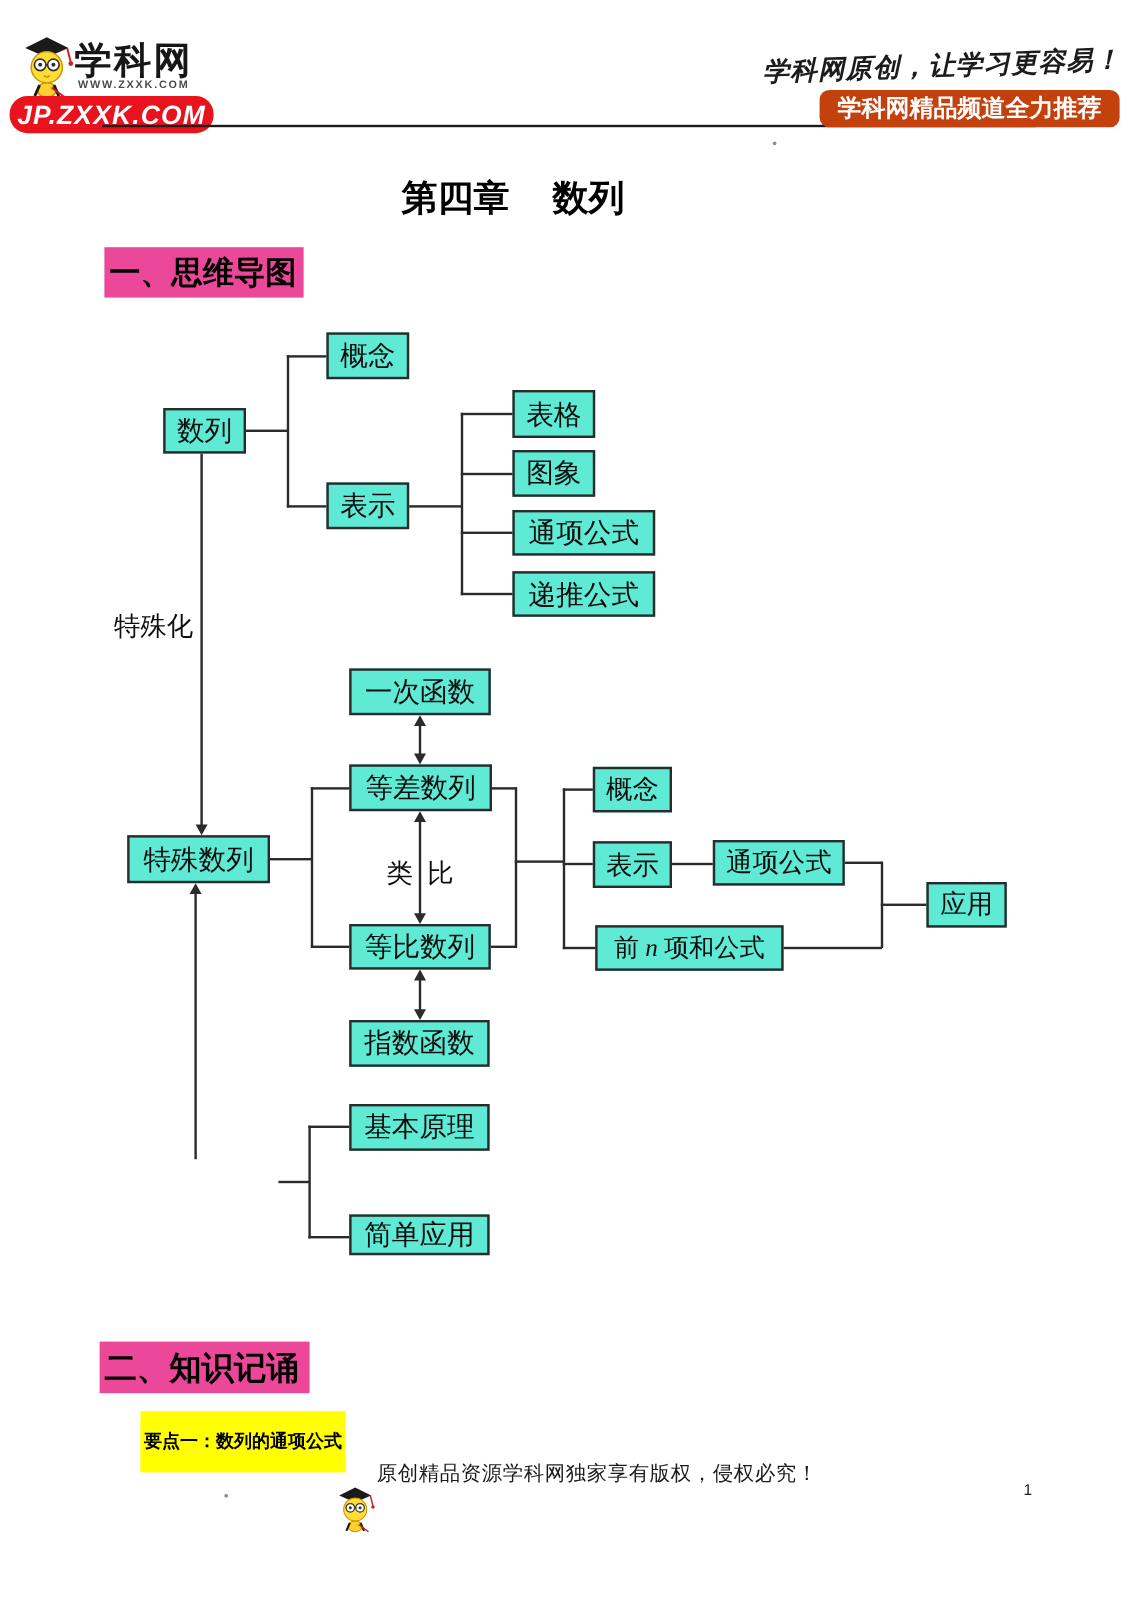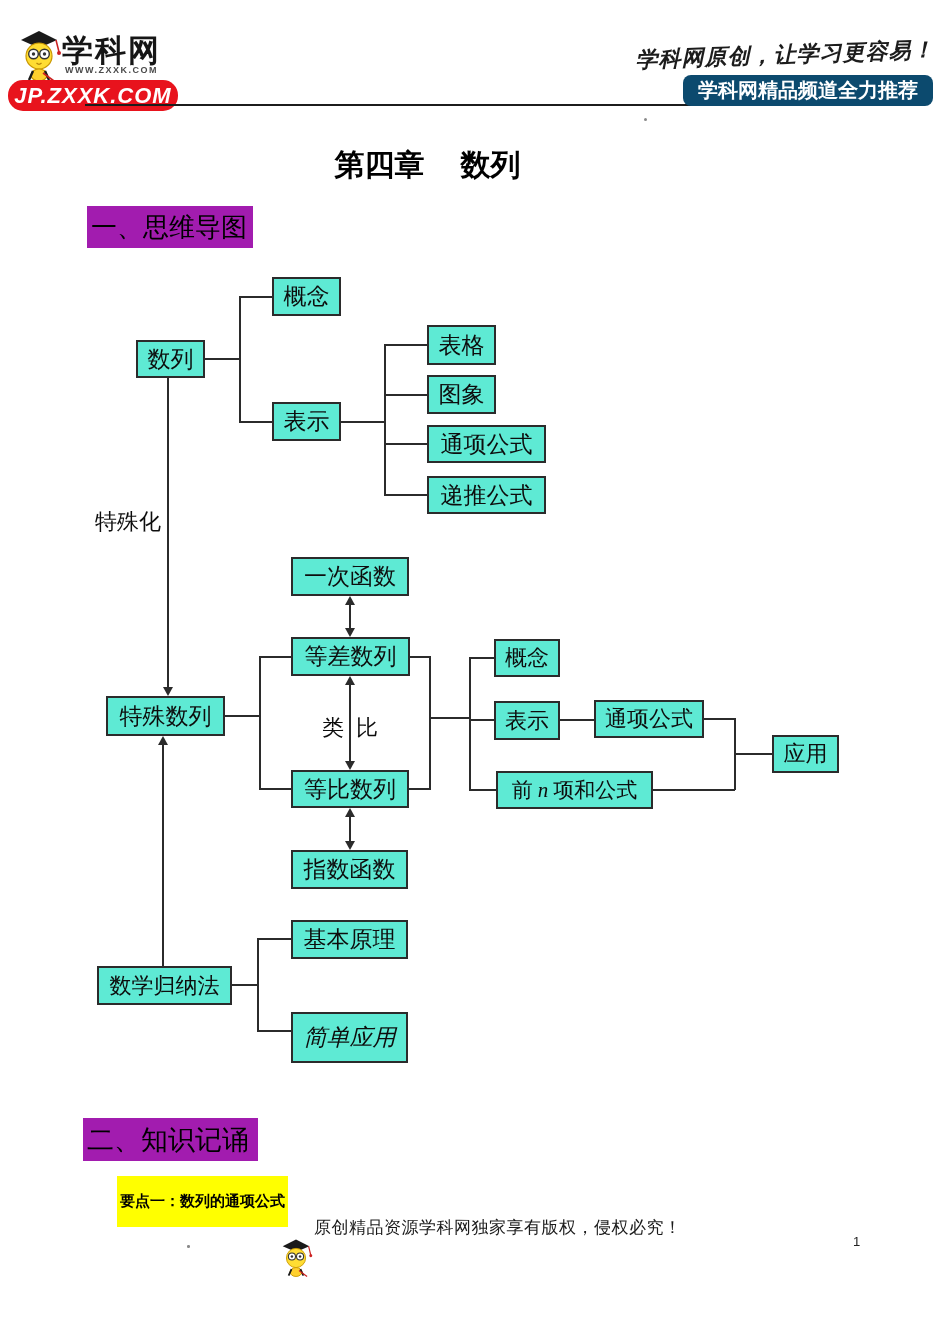--- a/index.html
+++ b/index.html
@@ -13,29 +13,29 @@
     font-family:"Liberation Sans","DejaVu Sans",sans-serif;letter-spacing:2px;color:#161616;}
   .logo-sub{position:absolute;left:65px;top:47px;font-size:9px;font-weight:bold;color:#4a4a4a;
     font-family:"Liberation Sans","DejaVu Sans",sans-serif;letter-spacing:1.5px;}
   .jp-banner{position:absolute;left:8px;top:62px;width:170px;height:31px;background:#e8131d;
     border-radius:15px;color:#fff;font-weight:bold;font-style:italic;font-size:22px;
     font-family:"Liberation Sans","DejaVu Sans",sans-serif;display:flex;align-items:center;justify-content:center;letter-spacing:1px;}
   .hairline{position:absolute;left:85px;top:86px;width:778px;height:2px;background:#1c1c1c;}
   .slogan{position:absolute;left:632px;top:18px;width:306px;height:38px;font-size:22px;font-style:italic;
     font-weight:bold;color:#1c1c1c;display:flex;align-items:center;justify-content:center;
     transform:rotate(-2deg);letter-spacing:1px;}
-  .promo-banner{position:absolute;left:683px;top:57px;width:250px;height:31px;background:#0c4a6e;
+  .promo-banner{position:absolute;left:683px;top:57px;width:250px;height:31px;background:#c2410c;
     border-radius:8px;color:#fff;font-weight:bold;font-size:20px;
     font-family:"Liberation Sans","DejaVu Sans",sans-serif;display:flex;align-items:center;justify-content:center;}
   .speck{position:absolute;width:3px;height:3px;background:#8a8a8a;border-radius:50%;}
   
   .doc-title{position:absolute;left:0;top:127px;width:855px;display:flex;justify-content:center;
     gap:36px;font-size:30px;font-weight:bold;color:#000;}
-  .sec-heading{position:absolute;display:flex;align-items:center;font-weight:normal;color:#000;
-    background:#a21caf;}
+  .sec-heading{position:absolute;display:flex;align-items:center;font-weight:bold;color:#000;
+    background:#ec4899;}
   #sec1{left:87px;top:188px;width:162px;height:42px;font-size:26px;padding-left:4px;}
   #sec2{left:83px;top:1100px;width:171px;height:43px;font-size:27px;padding-left:4px;}
   .keypoint{position:absolute;left:117px;top:1158px;height:21px;background:#ffff00;
     display:flex;align-items:center;font-weight:bold;font-size:15px;
     font-family:"Liberation Sans","DejaVu Sans",sans-serif;padding:15px 3px;color:#000;}
   
   .node{position:absolute;box-sizing:border-box;border:2px solid #2b2b2b;background:#5eead4;
     display:flex;align-items:center;justify-content:center;font-size:23px;color:#0d0d0d;white-space:nowrap;}
   .flabel{position:absolute;font-size:22px;color:#0d0d0d;white-space:nowrap;}
   .hline{position:absolute;height:2px;background:#2b2b2b;}
@@ -99,23 +99,22 @@
   <div class="node" style="left:291px;top:832px;width:117px;height:39px;">指数函数</div>
   <div class="node" style="left:494px;top:621px;width:66px;height:38px;font-size:22px;">概念</div>
   <div class="node" style="left:494px;top:683px;width:66px;height:39px;font-size:22px;">表示</div>
   <div class="node" style="left:594px;top:682px;width:110px;height:38px;font-size:22px;">通项公式</div>
   <div class="node" style="left:496px;top:753px;width:157px;height:38px;font-size:21px;">
     <span>前</span>
     <span class="it-n">n</span>
     <span>项和公式</span>
   </div>
   <div class="node" style="left:772px;top:717px;width:67px;height:38px;font-size:22px;">应用</div>
-  <div class="node" style="left:97px;top:948px;width:135px;height:39px;font-size:22px;">数学归纳法</div>
   <div class="node" style="left:291px;top:902px;width:117px;height:39px;">基本原理</div>
-  <div class="node" style="left:291px;top:994px;width:117px;height:51px;font-style:italic;">简单应用</div>
+  <div class="node" style="left:291px;top:994px;width:117px;height:34px;">简单应用</div>
 
   <div class="flabel" style="left:95px;top:489px;">特殊化</div>
   <div class="flabel" style="left:322px;top:695px;">类</div>
   <div class="flabel" style="left:356px;top:695px;">比</div>
 
   <div class="hline" style="left:205px;top:340px;width:35px;"></div>
   <div class="vline" style="left:239px;top:278px;height:127px;"></div>
   <div class="hline" style="left:239px;top:278px;width:33px;"></div>
   <div class="hline" style="left:239px;top:403px;width:33px;"></div>
 

